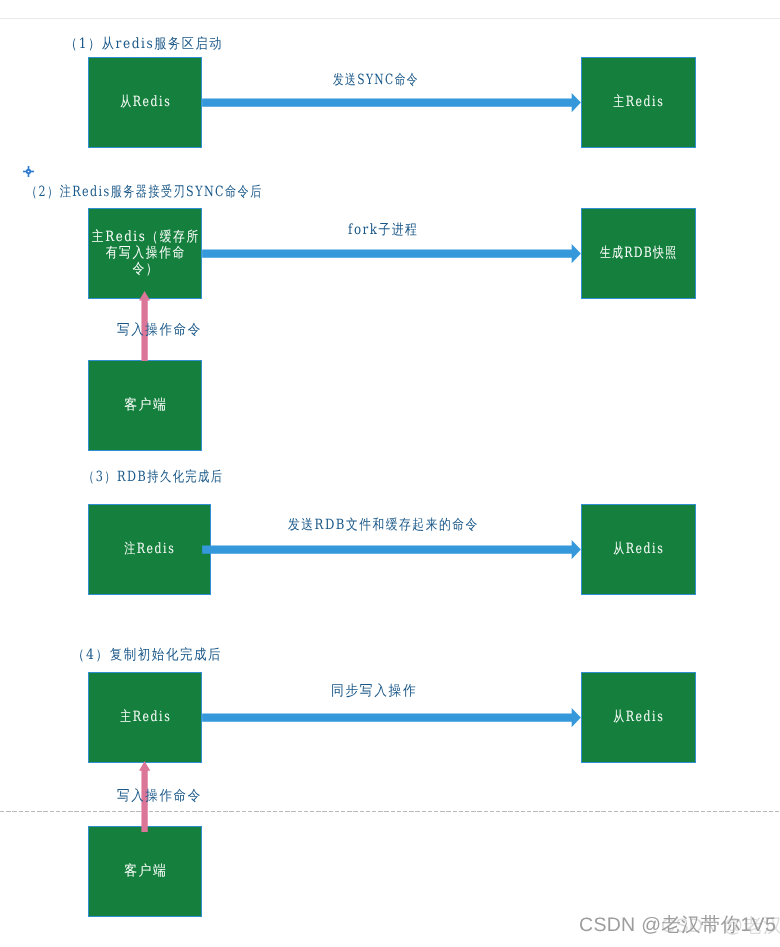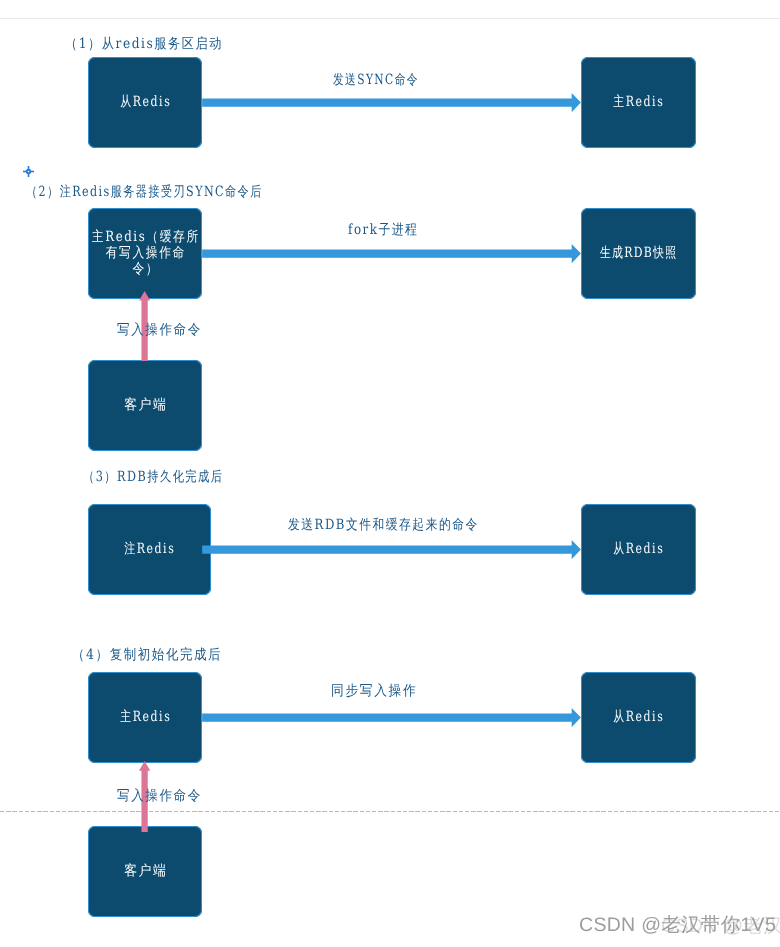--- a/index.html
+++ b/index.html
@@ -7,22 +7,22 @@
   body{width:780px;height:947px;background:#ffffff;overflow:hidden;
        font-family:"DejaVu Serif",serif;
        -webkit-font-smoothing:antialiased;text-rendering:geometricPrecision;}
   .canvas{position:relative;width:780px;height:947px;padding-left:28px;}
   .hr-top{position:absolute;left:0;top:18px;width:780px;height:1px;background:#e9e9e9;}
   .dashline{position:absolute;left:0;top:810.5px;width:780px;height:1.6px;
             background:repeating-linear-gradient(to right,#b9b9b9 0px,#b9b9b9 4.4px,
                        rgba(255,255,255,0) 4.4px,rgba(255,255,255,0) 6.2px);}
   .caption,.alabel{position:absolute;color:#195788;font-size:14px;white-space:nowrap;z-index:5;
            line-height:16px;transform-origin:left top;}
-  .box{position:absolute;background:#0c4a6e;color:#ffffff;overflow:hidden;
-       box-shadow:inset 0 0 0 1px #2f8fd0;border-radius:7px;}
+  .box{position:absolute;background:#15803d;color:#ffffff;overflow:hidden;
+       box-shadow:inset 0 0 0 1px #2f8fd0;}
   .box .txt{position:absolute;left:50%;top:50%;white-space:pre;text-align:center;
             font-size:14px;line-height:16px;}
   .arrow{position:absolute;}
   .arrow-front{z-index:3;}
   .crosshair{position:absolute;}
   .wm-wrap{position:absolute;}
   .wm{position:absolute;white-space:nowrap;font-family:"Liberation Sans",sans-serif;
       font-size:19.5px;letter-spacing:0.3px;line-height:19px;}
   .wm-front{color:#9d9d9d;}
   .wm-back{color:#dcdcdc;}

